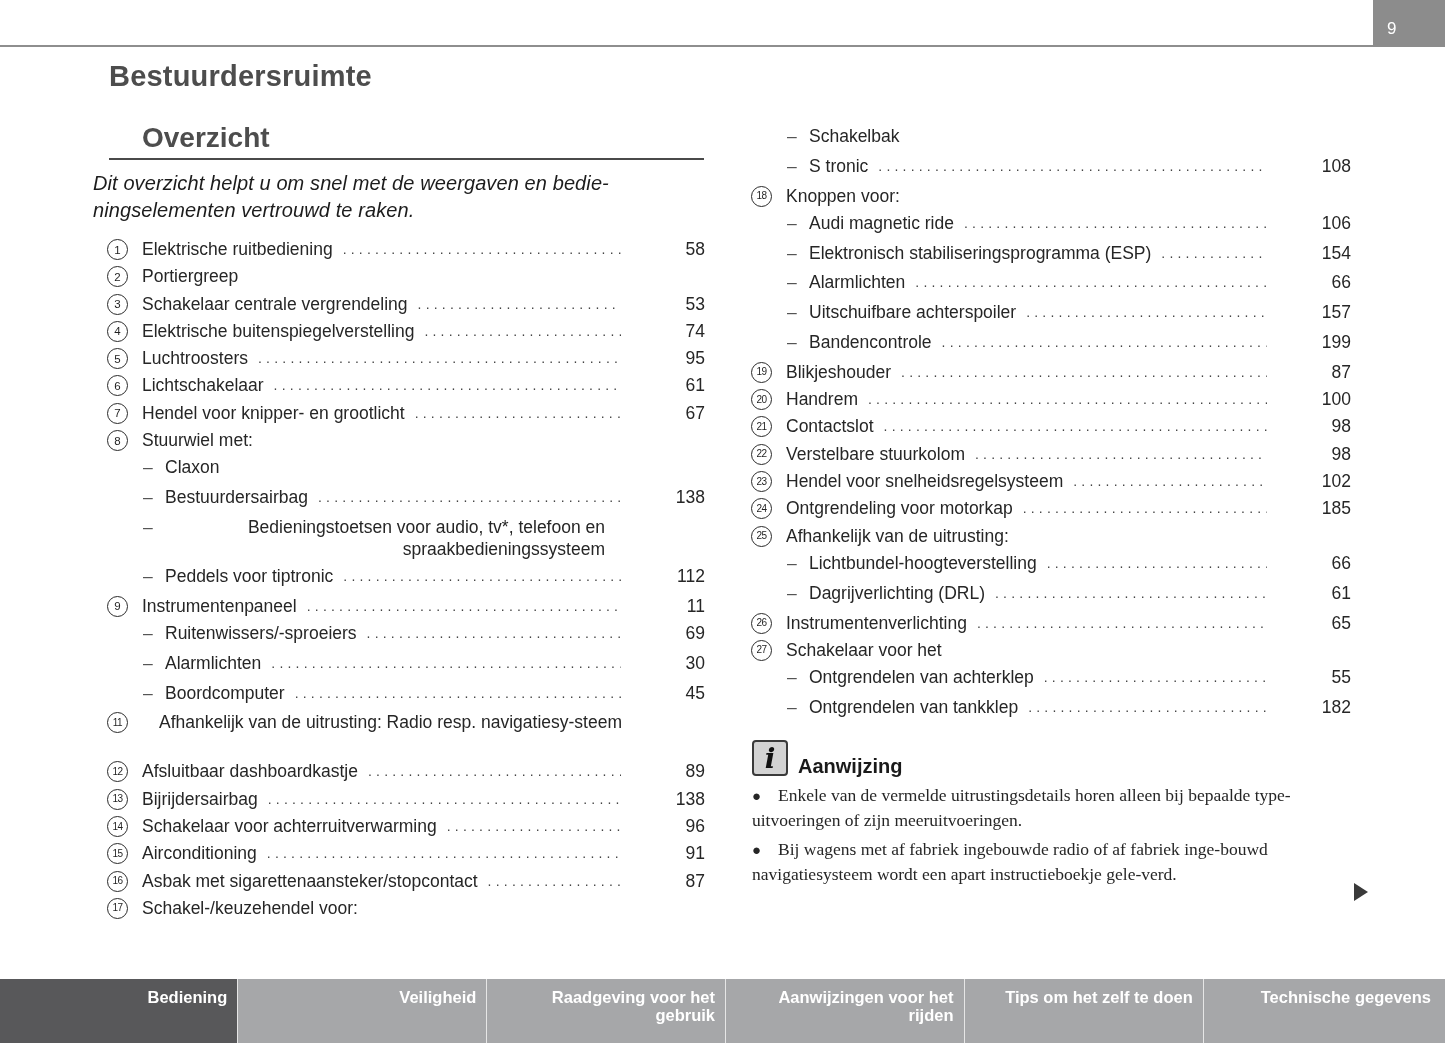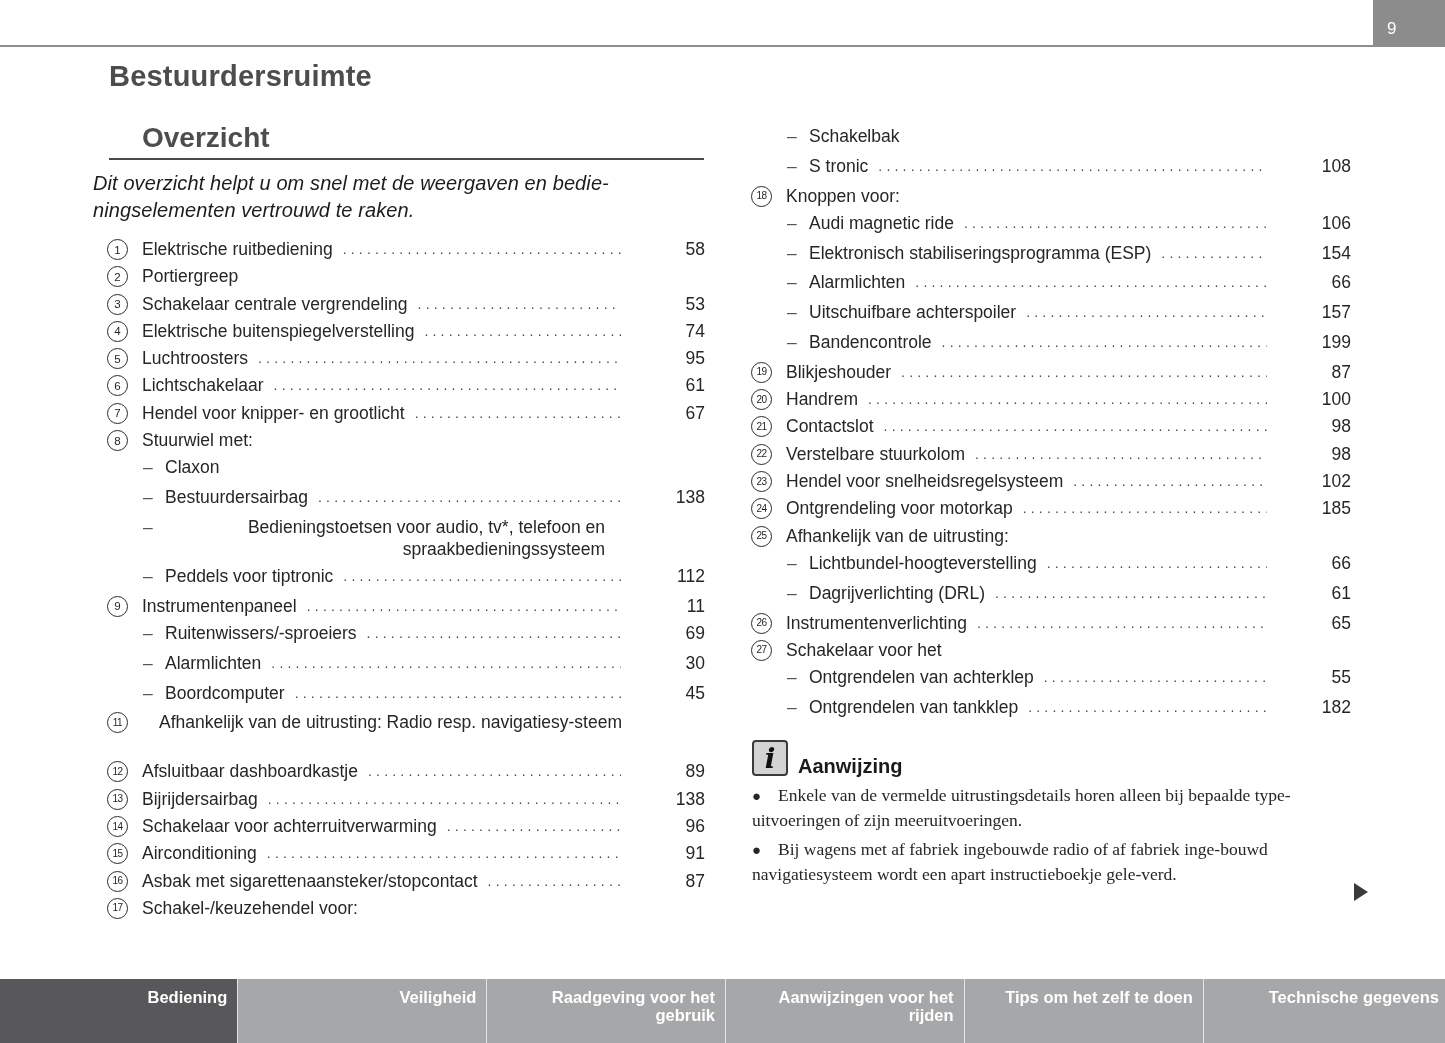--- a/index.html
+++ b/index.html
@@ -349,14 +349,14 @@
   <div class="note-item"><span class="bullet">●</span><span>Bij wagens met af fabriek ingebouwde radio of af fabriek inge-bouwd navigatiesysteem wordt een apart instructieboekje gele-verd.</span></div>
 </div>
 <div class="continue-arrow"></div>
 
 <div class="footer">
   <div class="tab active" style="width:240px"><span>Bediening</span></div>
   <div class="tab" style="width:251px"><span>Veiligheid</span></div>
   <div class="tab" style="width:240px; padding-left:50px"><span>Raadgeving voor het gebruik</span></div>
   <div class="tab" style="width:240px; padding-left:40px"><span>Aanwijzingen voor het rijden</span></div>
   <div class="tab" style="width:241px"><span>Tips om het zelf te doen</span></div>
-  <div class="tab" style="width:243px; padding-right:6px"><span>Technische gegevens</span></div>
+  <div class="tab" style="width:243px; padding-right:14px"><span>Technische gegevens</span></div>
 </div>
 
 </body></html>

